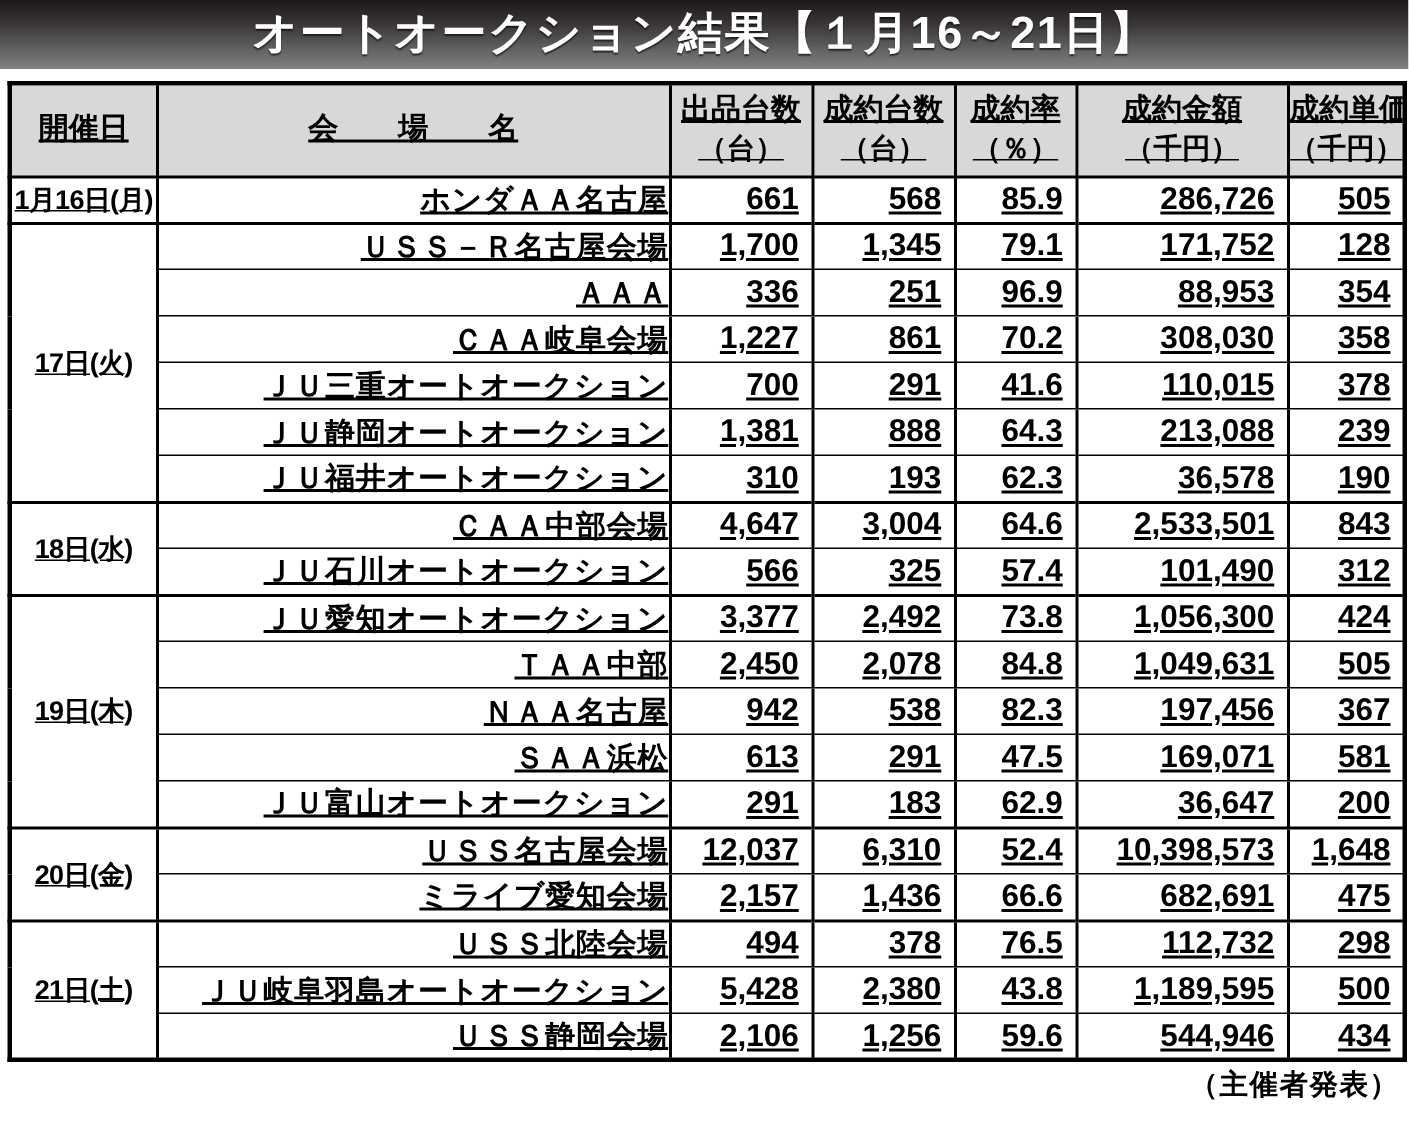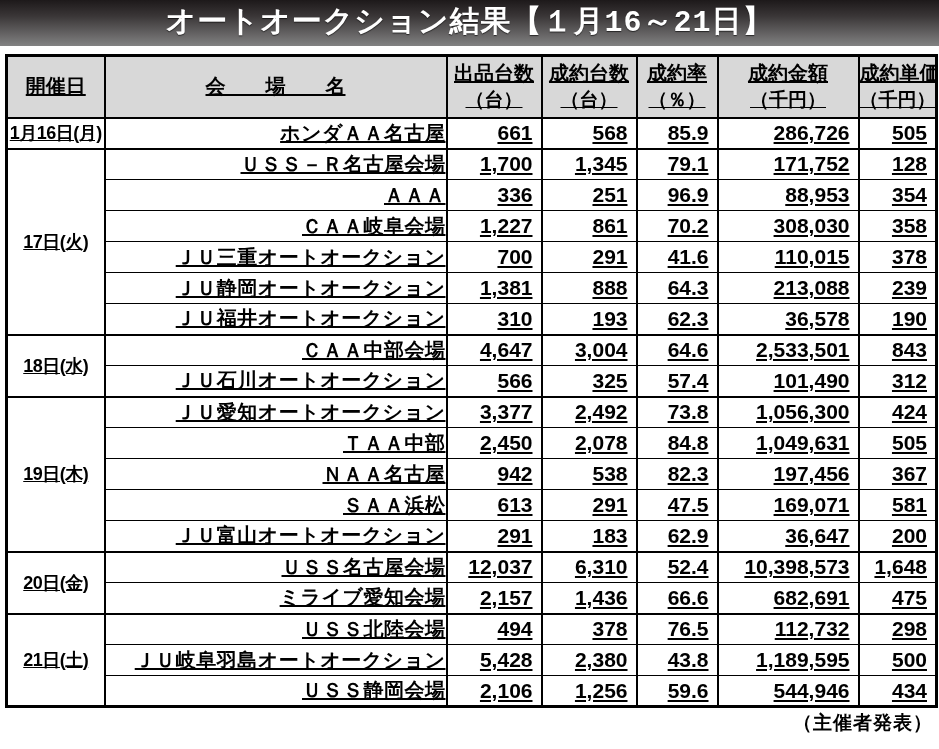--- a/index.html
+++ b/index.html
@@ -8,21 +8,21 @@
     width: 939px; height: 749px;
     background: #ffffff;
     font-family: "Liberation Sans", "DejaVu Sans", sans-serif;
     font-weight: 700;
     color: #000;
     overflow: hidden;
   }
   .banner {
     width: 939px; height: 46px;
     background: linear-gradient(to bottom, #1d191a 0%, #3a3637 35%, #828282 100%);
-    display: flex; align-items: center; justify-content: center; font-family: Liberation Mono, monospace;
+    display: flex; align-items: center; justify-content: center;
   }
   .banner-title {
     color: #ffffff;
     font-size: 30px;
     letter-spacing: 1px;
     white-space: nowrap;
     line-height: 1;
     text-shadow: 0 1px 1px rgba(0,0,0,.6);
   }
   table.results {

